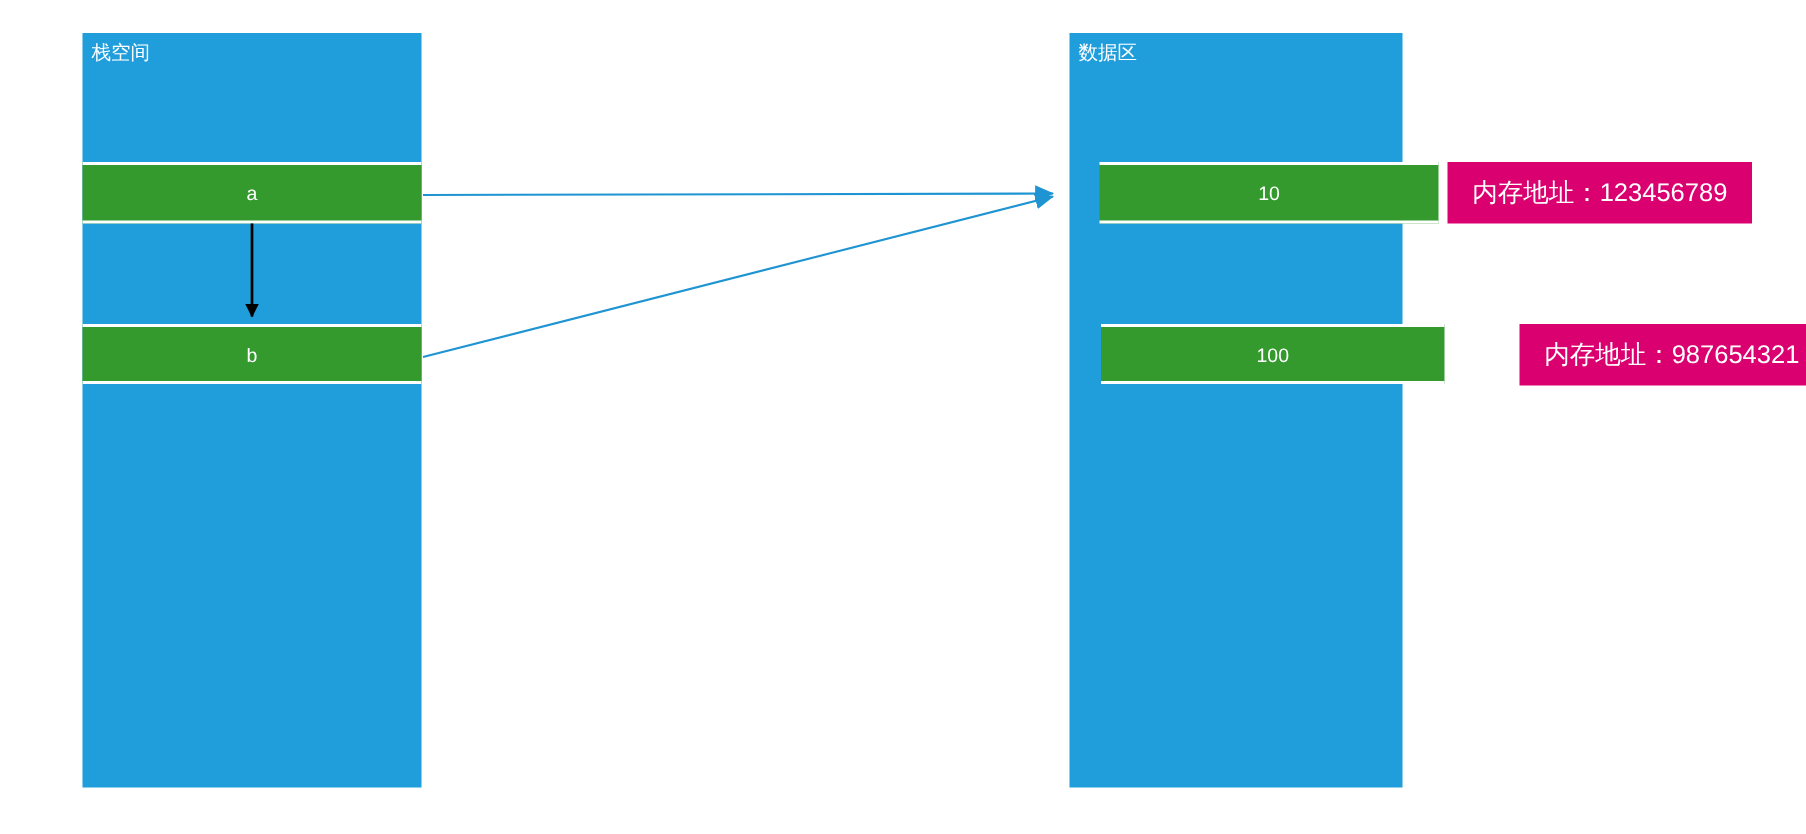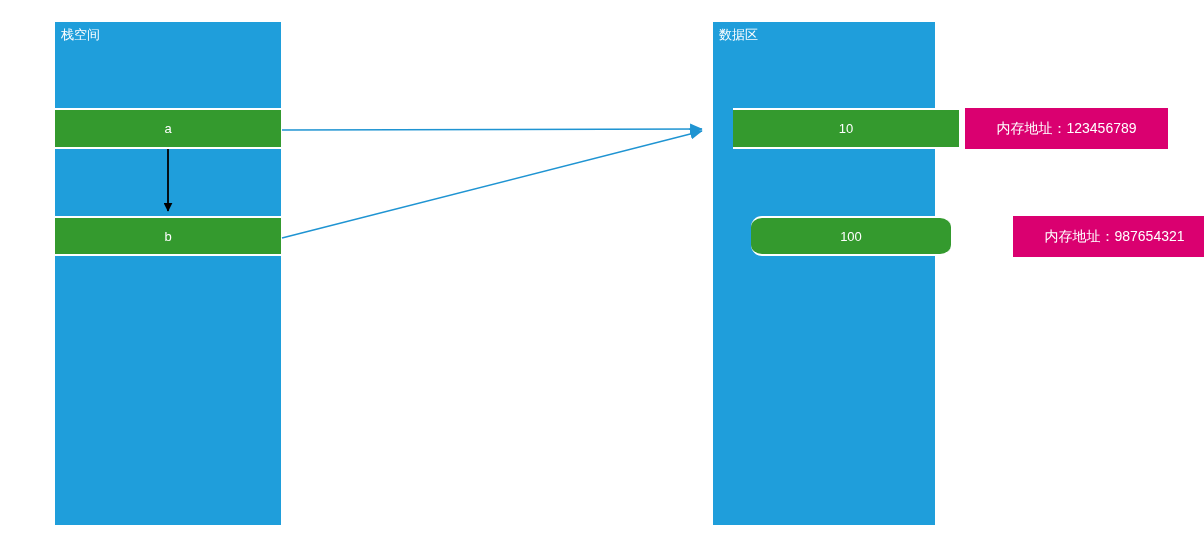--- a/index.html
+++ b/index.html
@@ -47,21 +47,21 @@
     box-sizing: border-box;
     border-top: 2px solid #ffffff;
     border-bottom: 2px solid #ffffff;
   }
 
   
   .addr-chip {
     position: absolute;
     background: #da0070;
     color: #ffffff;
-    font-size: 14px;
+    font-size: 17px;
     display: flex;
     align-items: center;
     justify-content: center;
     box-sizing: border-box;
     white-space: nowrap;
   }
 
   
   #arrows {
     position: absolute;
@@ -90,21 +90,21 @@
   </div>
 
   <div class="column" style="left:713px; top:22px; width:222px; height:503px;">
     <span class="column-title">数据区</span>
   </div>
 
   <div class="slot" style="left:713px; top:108px; width:226px; height:41px;margin-left:20px;">
     <span>10</span>
   </div>
 
-  <div class="slot" style="left:751px; top:216px; width:200px; height:40px;border-radius:11px;">
+  <div class="slot" style="left:734px; top:216px; width:229px; height:40px;">
     <span>100</span>
   </div>
 
   <div class="addr-chip" style="left:965px; top:108px; width:203px; height:41px;">
     <span>内存地址：123456789</span>
   </div>
 
   <div class="addr-chip" style="left:965px; top:216px; width:203px; height:41px;margin-left:48px;">
     <span>内存地址：987654321</span>
   </div>

